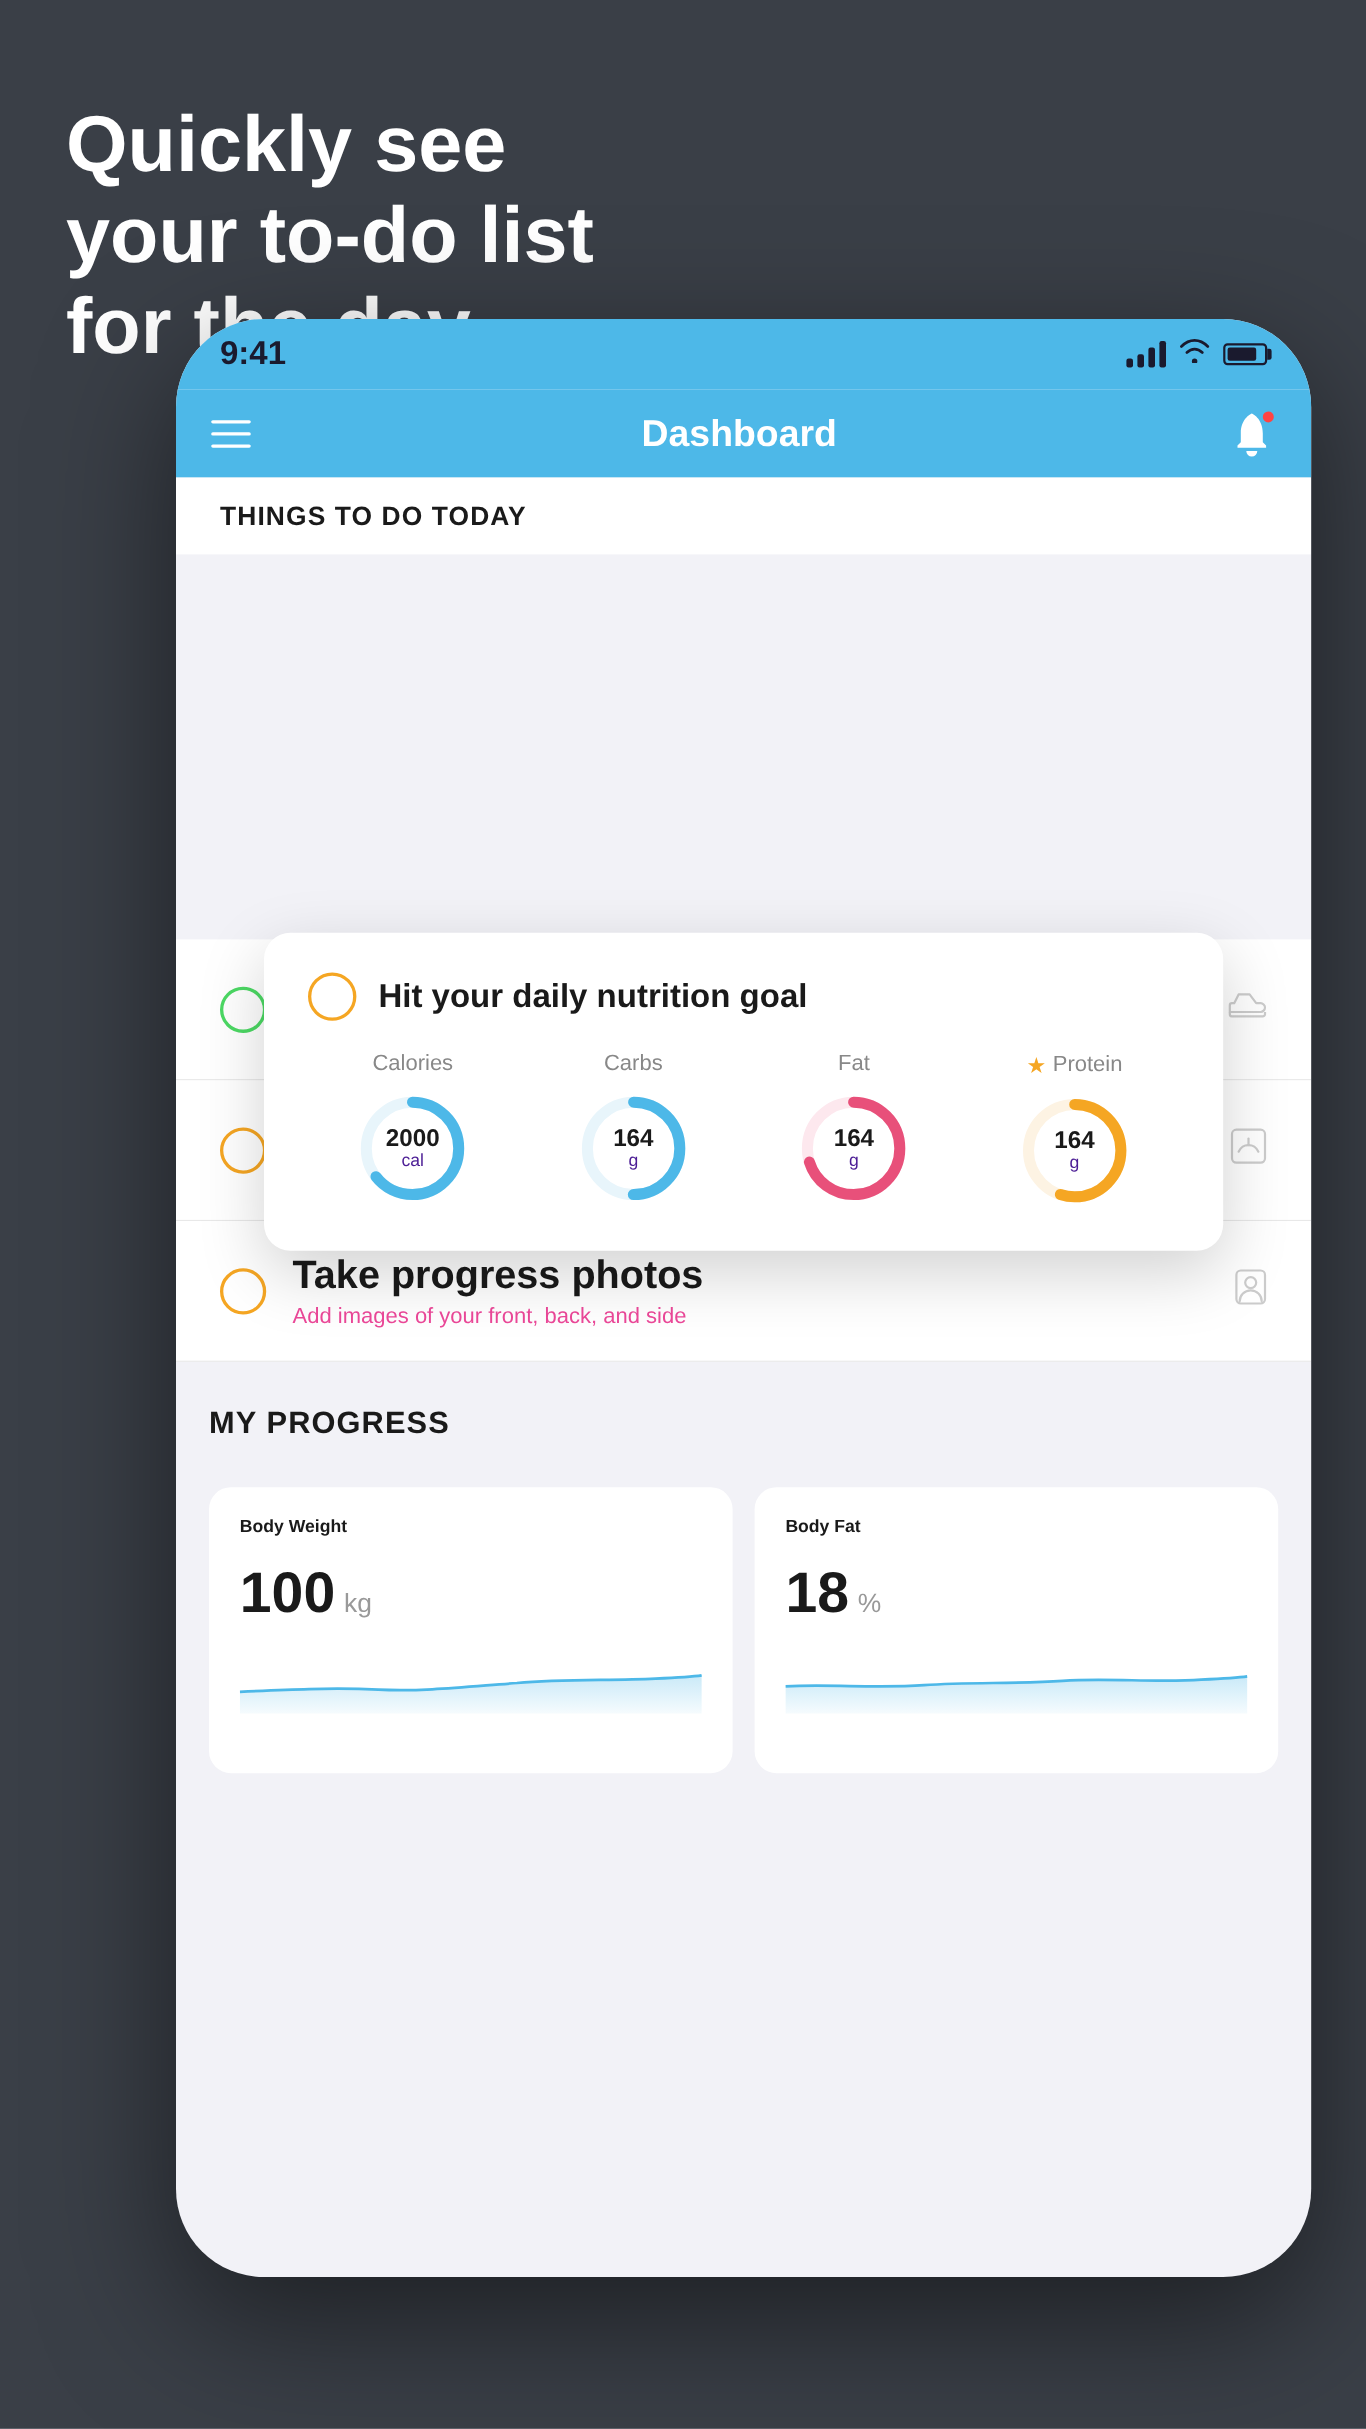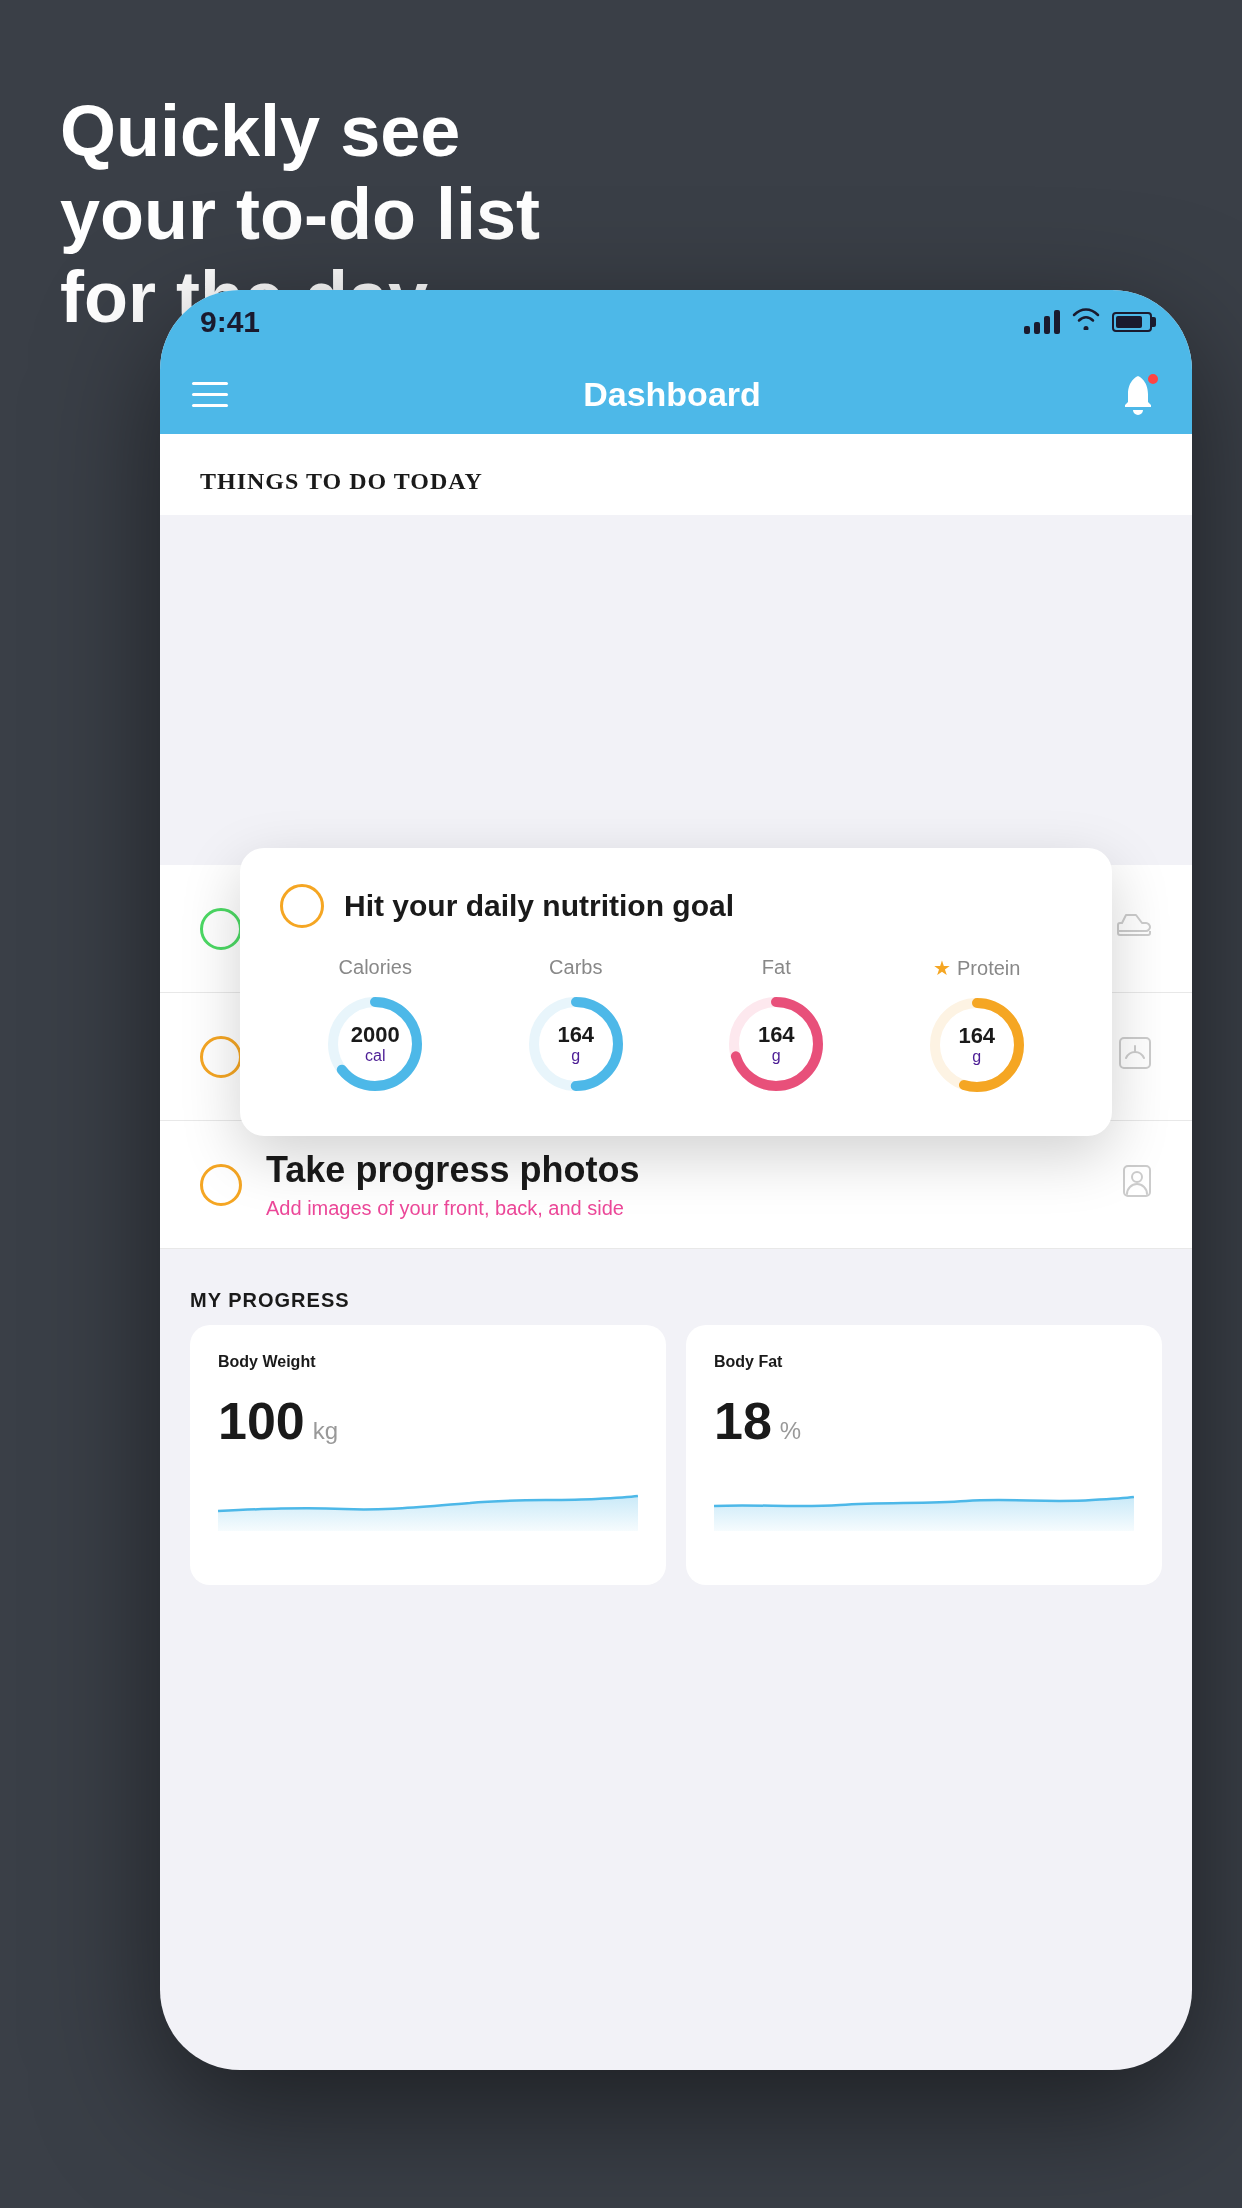--- a/index.html
+++ b/index.html
@@ -158,22 +158,21 @@
       width: 14px;
       height: 14px;
       background: #ff4444;
       border-radius: 50%;
       border: 2px solid #4db8e8;
     }
 
     
     .section-header {
       background: #fff;
-      padding: 34px 40px 20px;
-      font-family: Liberation Serif, serif;
+      padding: 22px 40px 20px;
     }
 
     .section-title {
       font-size: 24px;
       font-weight: 800;
       color: #1a1a1a;
       letter-spacing: 1px;
       text-transform: uppercase;
     }
 
@@ -333,26 +332,26 @@
       color: #ccc;
     }
 
     
     .progress-section {
       background: #f2f2f7;
       padding: 40px 30px 40px;
     }
 
     .progress-title {
-      font-size: 20px;
+      font-size: 28px;
       font-weight: 800;
       color: #1a1a1a;
       letter-spacing: 1px;
       text-transform: uppercase;
-      margin-bottom: 13px;
+      margin-bottom: 42px;
     }
 
     .progress-cards {
       display: flex;
       gap: 20px;
     }
 
     .progress-card {
       flex: 1;
       background: #fff;

